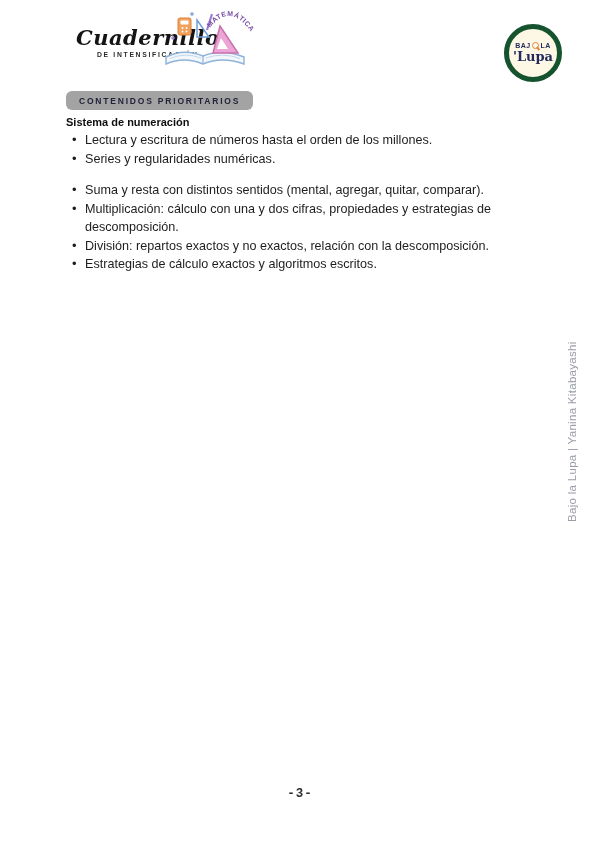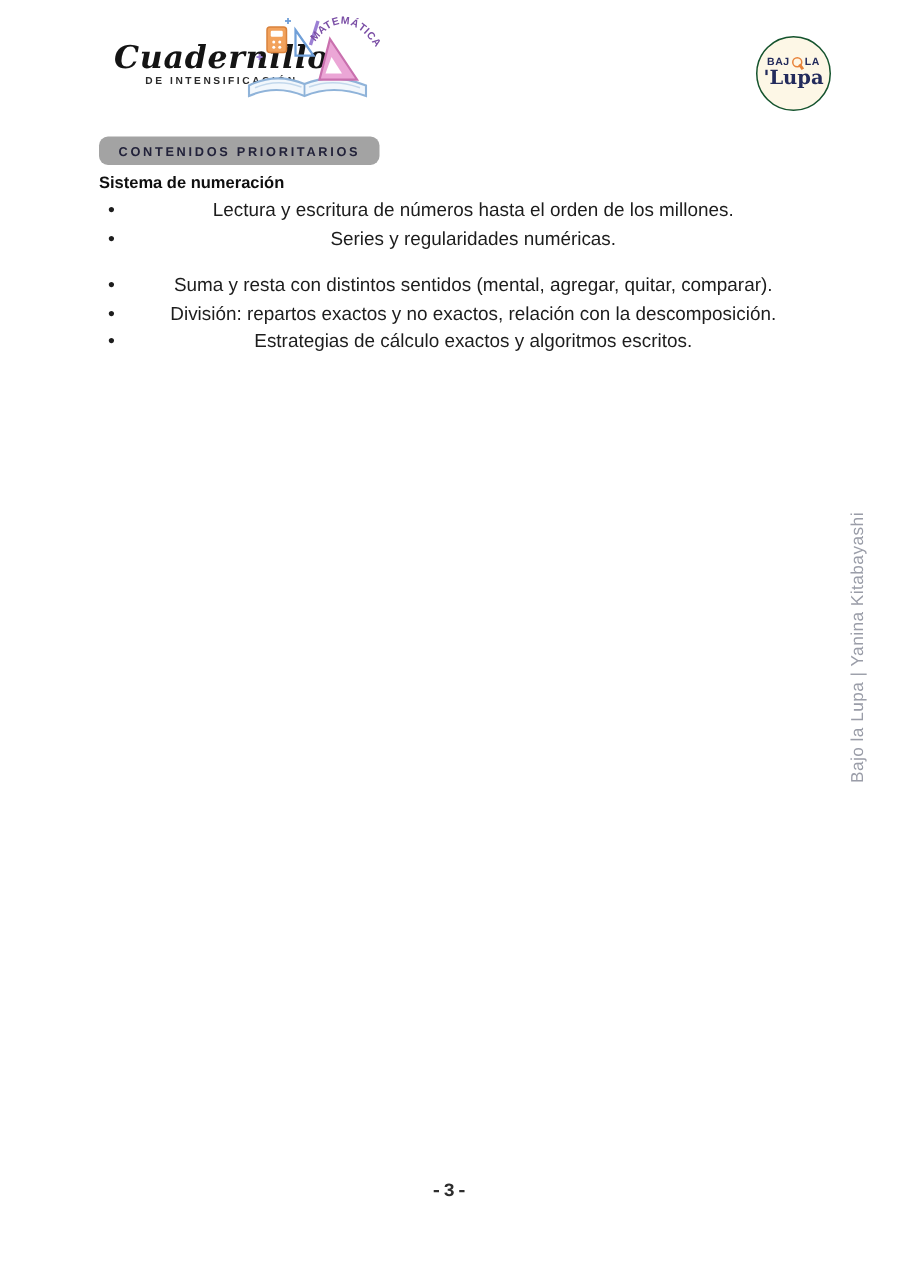--- a/index.html
+++ b/index.html
@@ -16,21 +16,21 @@
     font-size:21px;color:#141414;letter-spacing:.5px;line-height:1;
   }
   .brand-subtitle{
     font-size:6.8px;font-weight:700;letter-spacing:1.7px;color:#2b2b2b;margin-top:3px;
   }
   .illus{position:absolute;left:156px;top:6px;}
 
   
   .lupa-logo{
     position:absolute;left:504px;top:24px;width:48px;height:48px;border-radius:50%;
-    border:1px solid #14532d;background:#FDF7E6;
+    border:5px solid #14532d;background:#FDF7E6;
     display:flex;flex-direction:column;align-items:center;justify-content:center;
   }
   .lupa-top{
     font-size:7px;font-weight:700;color:#232B5C;letter-spacing:.4px;
     display:flex;align-items:center;gap:1.5px;line-height:1;
   }
   .mag-icon{width:5px;height:5px;border:1.6px solid #E8833A;border-radius:50%;
     position:relative;display:inline-block;}
   .mag-icon::after{content:"";position:absolute;width:1.6px;height:4px;background:#E8833A;
     left:60%;top:90%;transform:rotate(-35deg);transform-origin:top center;}
@@ -42,21 +42,21 @@
   
   .badge{
     position:absolute;left:66px;top:91px;background:#a3a3a3;border-radius:6px;
     padding:5px 13px 4px;font-size:8.5px;font-weight:700;letter-spacing:1.8px;color:#22223a;
   }
 
   
   .content{position:absolute;left:66px;top:116px;width:480px;}
   .section{margin-bottom:13px;}
   .section-title{font-size:11px;font-weight:700;color:#0f0f0f;margin:0 0 3px 0;}
-  .section ul{margin:0;padding:0;list-style:none;text-align:center;}
+  .section ul{margin:0;padding:0;list-style:none;}
   .section li{position:relative;padding-left:19px;font-size:12.6px;line-height:18.5px;color:#1d1d1d;}
   .section li::before{content:"•";position:absolute;left:6px;top:0;font-size:13px;color:#1d1d1d;}
 
   
   .credit{
     position:absolute;right:22px;top:322px;height:200px;
     writing-mode:vertical-rl;transform:rotate(180deg);
     font-size:11.5px;color:#9a9da8;letter-spacing:.3px;white-space:nowrap;
   }
 
@@ -136,20 +136,21 @@
       <h2 class="section-title">Sistema de numeración</h2>
       <ul>
         <li>Lectura y escritura de números hasta el orden de los millones.</li>
         <li>Series y regularidades numéricas.</li>
       </ul>
     </div>
 
     <div class="section">
       <ul>
         <li>Suma y resta con distintos sentidos (mental, agregar, quitar, comparar).</li>
+        <li>Multiplicación: cálculo con una y dos cifras, propiedades y estrategias de descomposición.</li>
         <li>División: repartos exactos y no exactos, relación con la descomposición.</li>
         <li>Estrategias de cálculo exactos y algoritmos escritos.</li>
       </ul>
     </div>
 
   </div>
 
   <div class="credit">Bajo la Lupa | Yanina Kitabayashi</div>
 
   <div class="pagenum">-3-</div>

